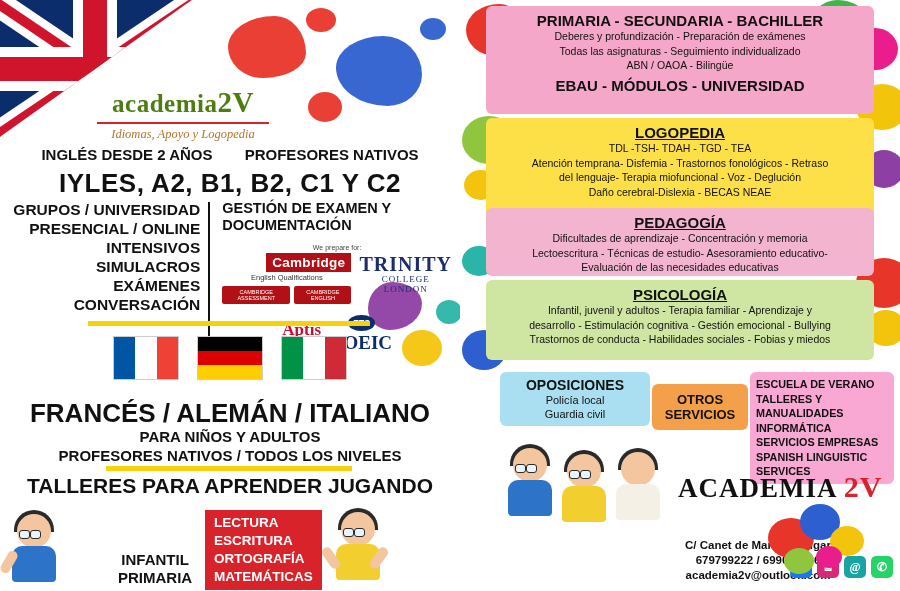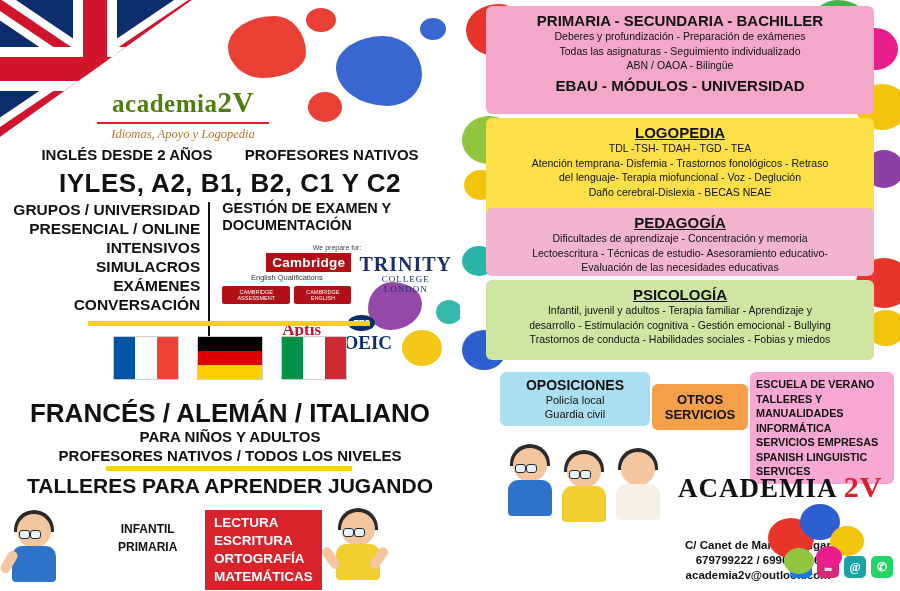--- a/index.html
+++ b/index.html
@@ -100,21 +100,21 @@
   .flag.de div:nth-child(1){background:#000;} .flag.de div:nth-child(2){background:#dd0000;} .flag.de div:nth-child(3){background:#ffce00;}
   .flag.it div{flex:1;}
   .flag.it div:nth-child(1){background:#009246;} .flag.it div:nth-child(2){background:#fff;} .flag.it div:nth-child(3){background:#ce2b37;}
 
   .l-langs { position:absolute; left:0; right:0; top:398px; text-align:center; font-weight:bold; font-size:26px; color:#111; }
   .l-sub1 { position:absolute; left:0; right:0; top:428px; text-align:center; font-weight:bold; font-size:15px; color:#111; }
   .l-sub2 { position:absolute; left:0; right:0; top:447px; text-align:center; font-weight:bold; font-size:15px; color:#111; }
   .yellow-bar2 { position:absolute; left:106px; top:466px; width:246px; height:5px; background:#f5d20c; }
   .l-talleres { position:absolute; left:0; right:0; top:474px; text-align:center; font-weight:bold; font-size:21px; color:#111; }
 
-  .infantil { position:absolute; left:118px; top:520px; font-weight:bold; font-size:12px; color:#111; line-height:18px; text-align:center;}
+  .infantil { position:absolute; left:118px; top:551px; font-weight:bold; font-size:15px; color:#111; line-height:18px; text-align:center;}
   .redbox { position:absolute; left:205px; top:510px; background:#d9232a; color:#fff; font-weight:bold; font-size:13.5px; line-height:18px; padding:4px 9px; }
 
   
   .av { position:absolute; }
   .av .head { width:34px; height:34px; border-radius:50%; background:#f3c6a0; position:absolute; left:11px; top:6px; }
   .av .hair { width:40px; height:22px; border-radius:20px 20px 0 0; background:#2a2a2a; position:absolute; left:8px; top:2px;}
   .av .glass { position:absolute; left:13px; top:17px; width:30px; height:9px; }
   .av .glass i { display:inline-block; width:11px; height:9px; border:1.6px solid #2a2a2a; border-radius:3px; background:#e8f4ff; }
   .av .body { width:44px; height:36px; border-radius:10px 10px 4px 4px; position:absolute; left:6px; top:38px; }
   .av .body.blue { background:#2d74c8; }

